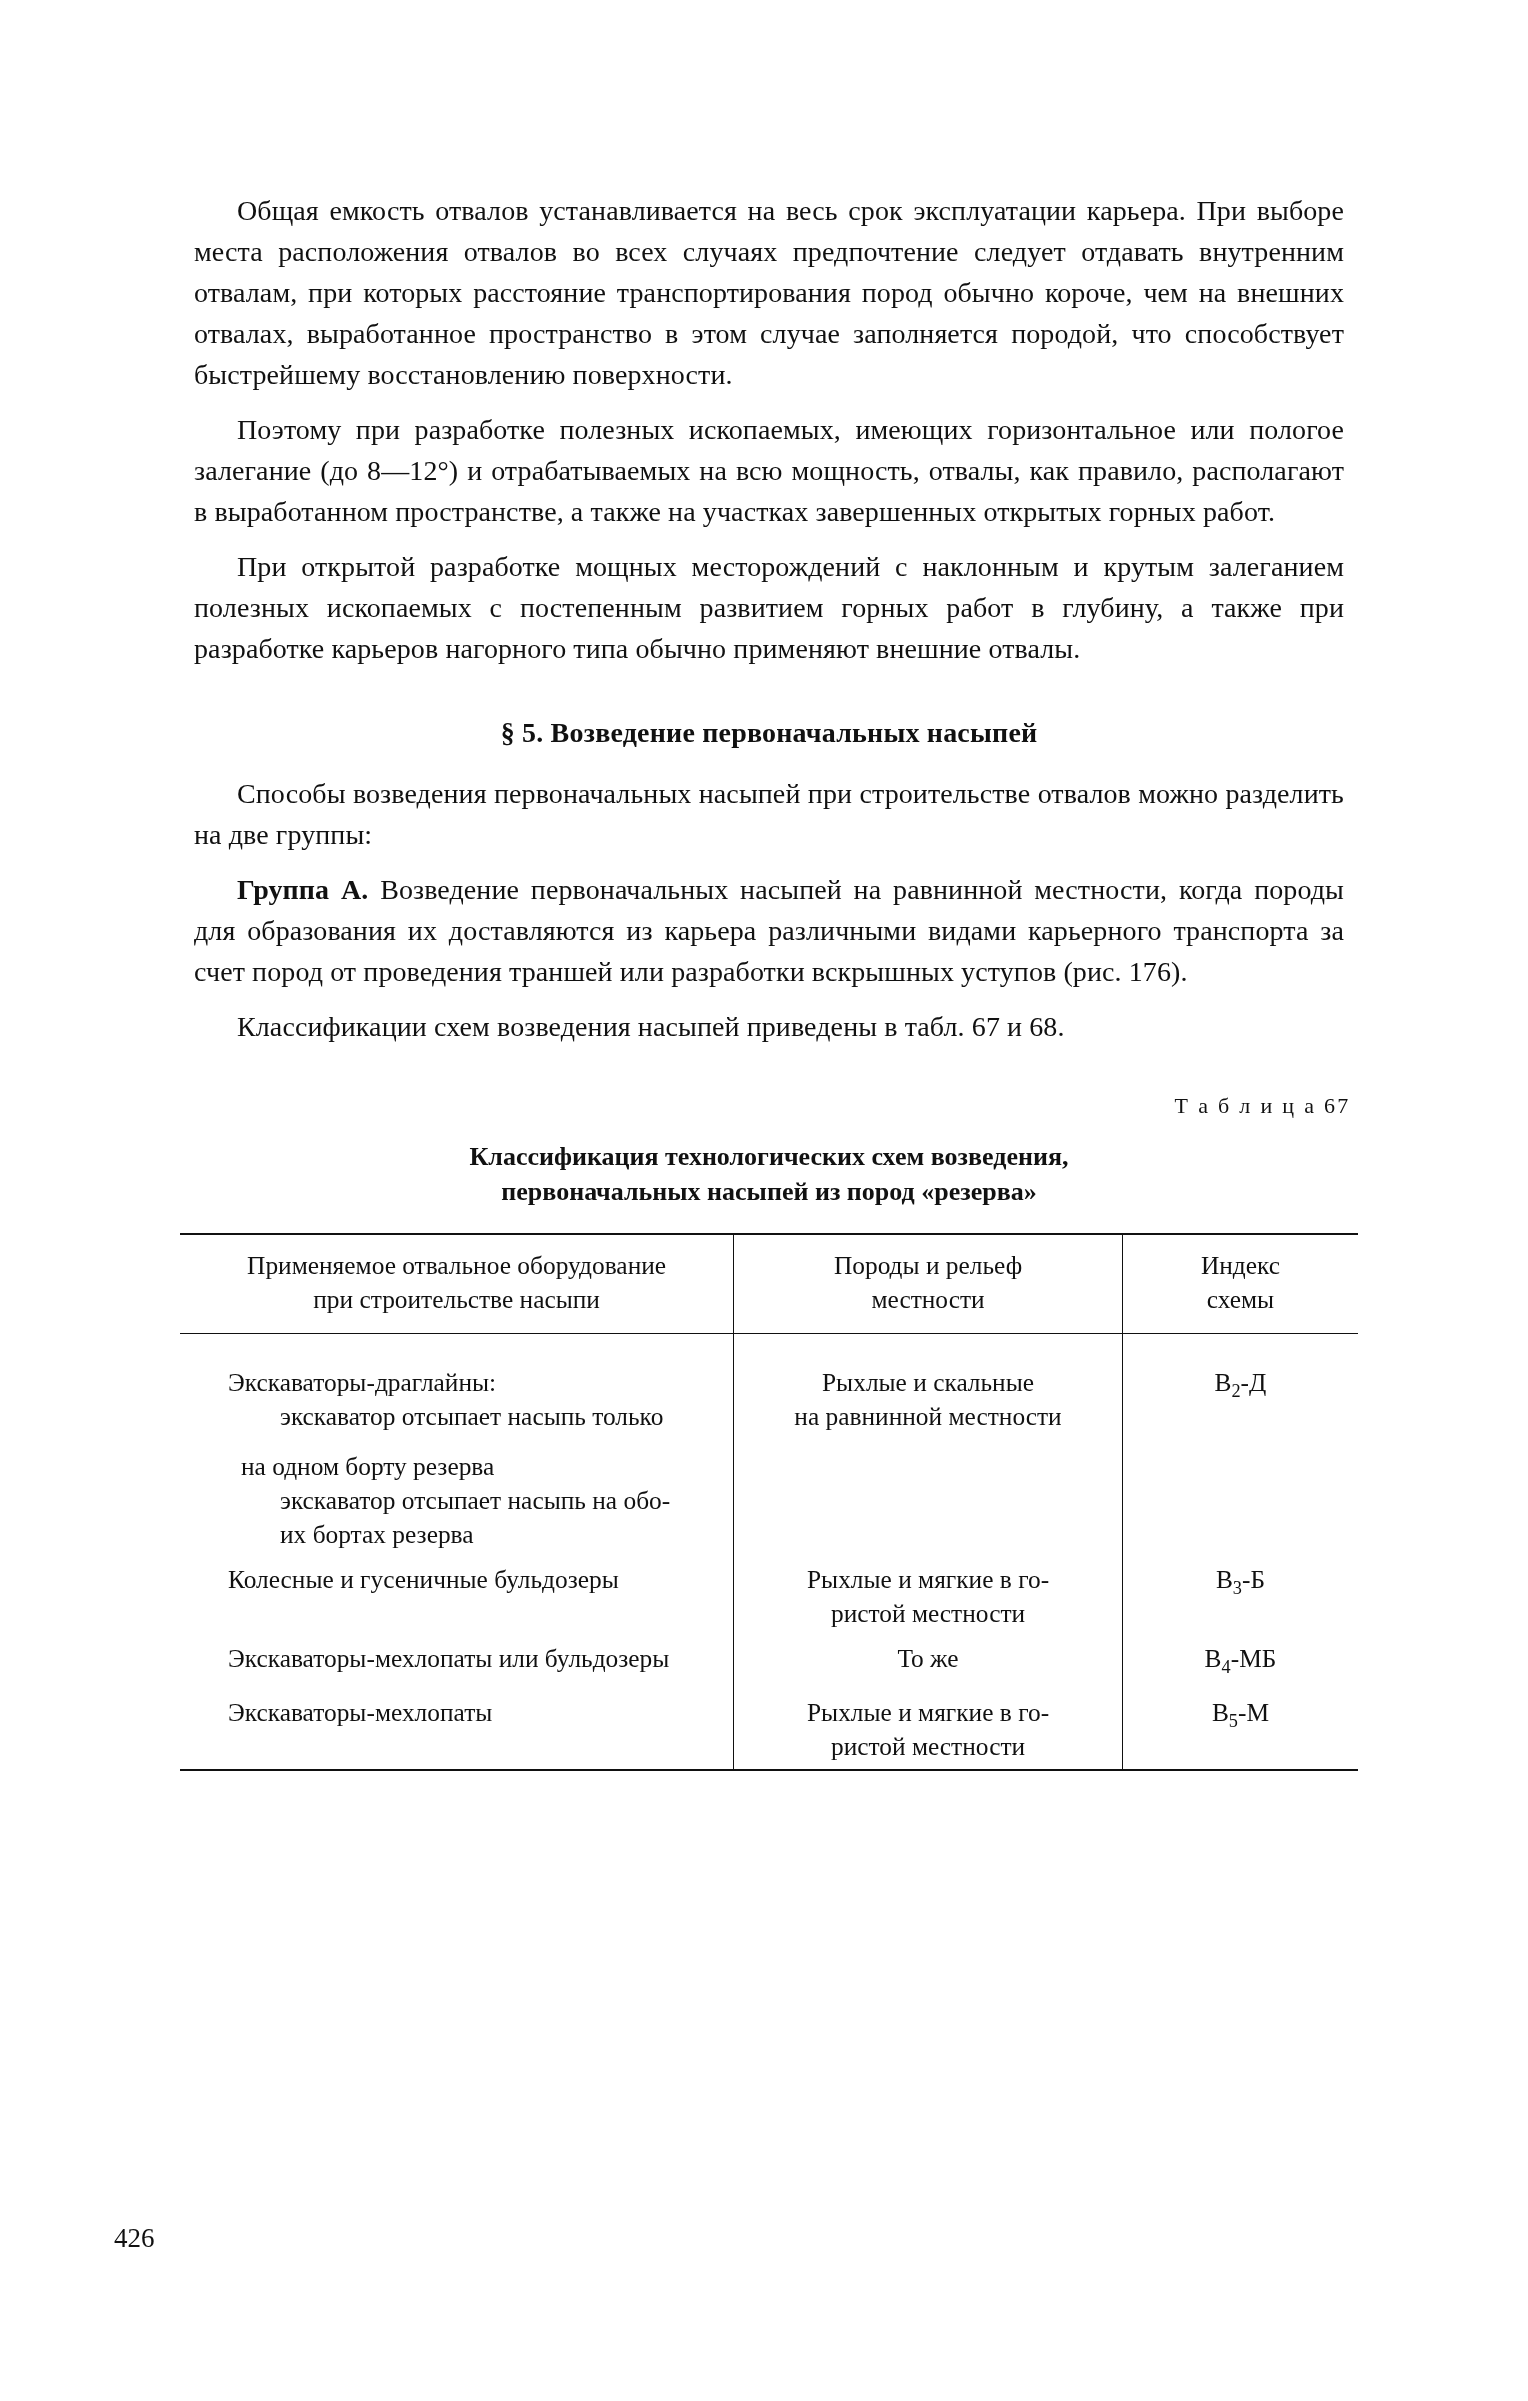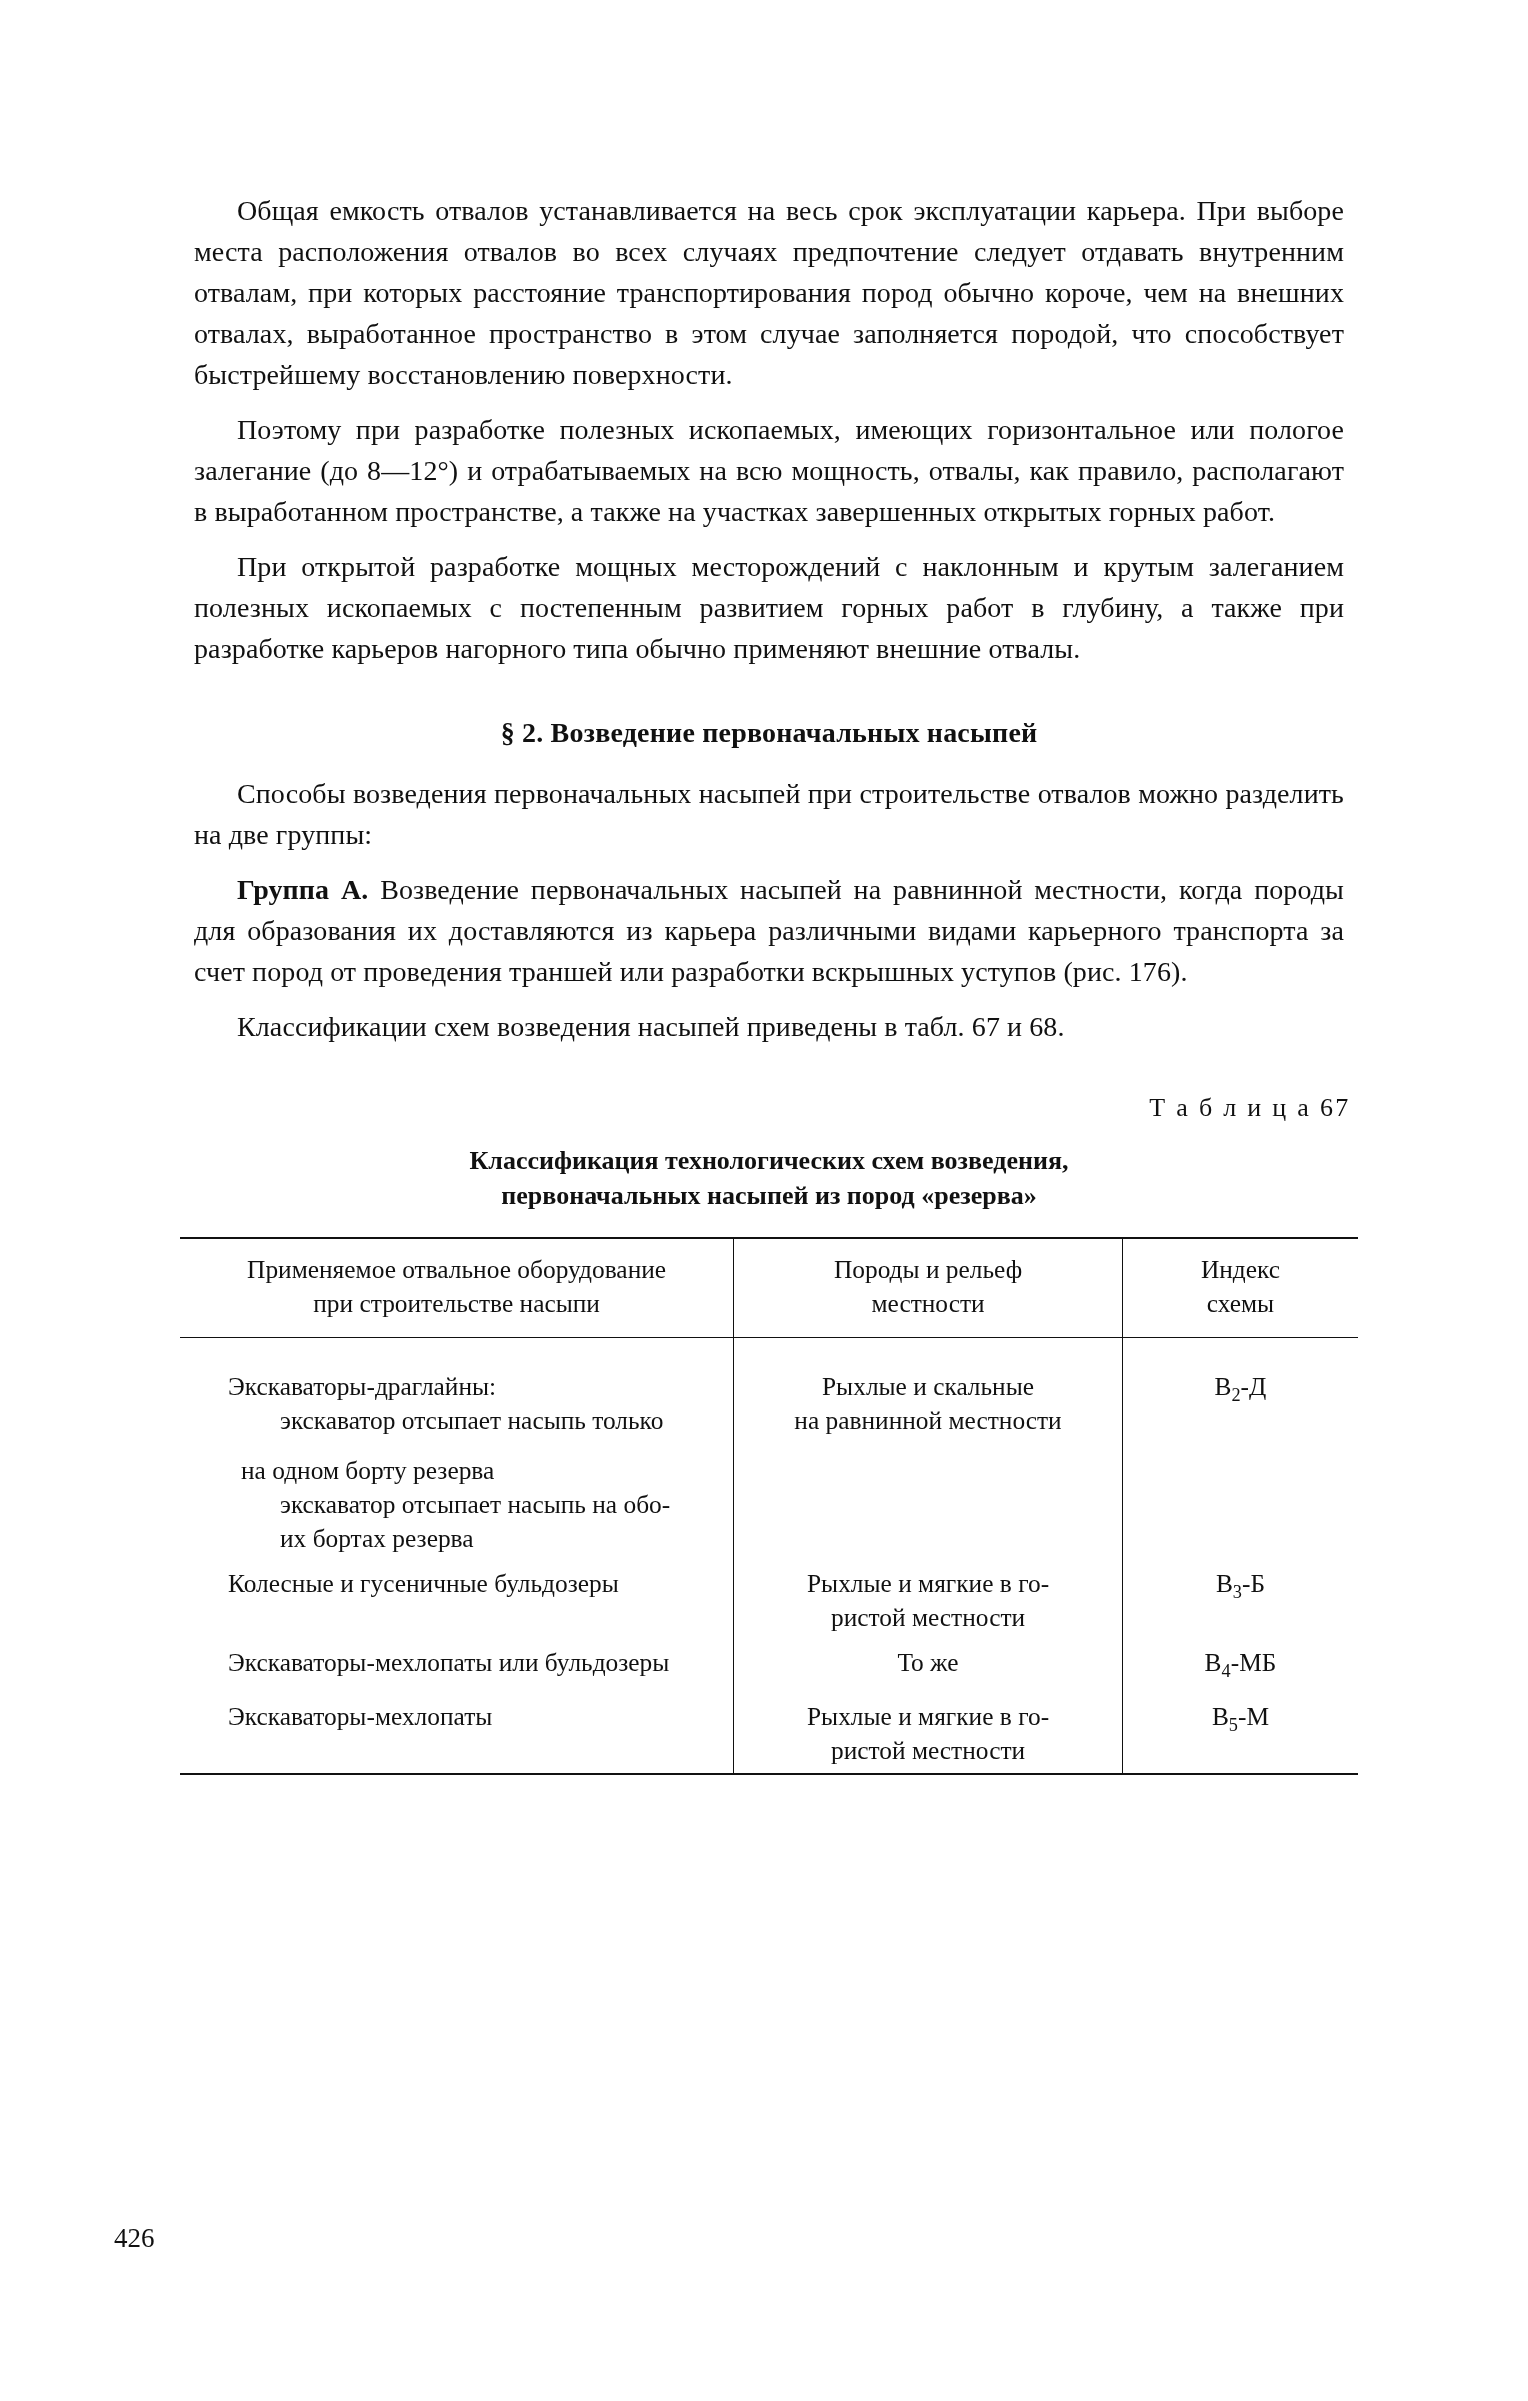--- a/index.html
+++ b/index.html
@@ -34,21 +34,21 @@
     margin: 48px 0 24px 0;
     text-align: center;
     font-size: 28px;
     font-weight: bold;
     letter-spacing: 0.2px;
   }
   .bold-lead { font-weight: bold; }
   .tbl-caption-num {
     margin-top: 46px;
     text-align: right;
-    font-size: 26px;
+    font-size: 22px;
     letter-spacing: 2.3px;
     padding-right: 7.4px;
   }
   .tbl-title {
     margin-top: 20px;
     text-align: center;
     font-size: 26px;
     font-weight: bold;
     line-height: 35px;
   }
@@ -110,21 +110,21 @@
 </style>
 </head>
 <body>
 
 <div class="page">
 
   <p class="body-par">Общая емкость отвалов устанавливается на весь срок эксплуатации карьера. При выборе места расположения отвалов во всех случаях предпочтение следует отдавать внутренним отвалам, при которых расстояние транспортирования пород обычно короче, чем на внешних отвалах, выработанное пространство в этом случае заполняется породой, что способствует быстрейшему восстановлению поверхности.</p>
   <p class="body-par">Поэтому при разработке полезных ископаемых, имеющих горизонтальное или пологое залегание (до 8—12°) и отрабатываемых на всю мощность, отвалы, как правило, располагают в выработанном пространстве, а также на участках завершенных открытых горных работ.</p>
   <p class="body-par">При открытой разработке мощных месторождений с наклонным и крутым залеганием полезных ископаемых с постепенным развитием горных работ в глубину, а также при разработке карьеров нагорного типа обычно применяют внешние отвалы.</p>
 
-  <div class="section-head">§ 2.  Возведение первоначальных насыпей</div>
+  <div class="section-head">§ 5.  Возведение первоначальных насыпей</div>
 
   <p class="body-par">Способы возведения первоначальных насыпей при строительстве отвалов можно разделить на две группы:</p>
 
   <p class="body-par"><span class="bold-lead">Группа А.</span><span> Возведение первоначальных насыпей на равнинной местности, когда породы для образования их доставляются из карьера различными видами карьерного транспорта за счет пород от проведения траншей или разработки вскрышных уступов (рис. 176).</span></p>
 
 
   <p class="body-par">Классификации  схем возведения насыпей приведены в табл. 67 и 68.</p>
 
   <div class="tbl-caption-num">Т а б л и ц а  67</div>
   <div class="tbl-title">

